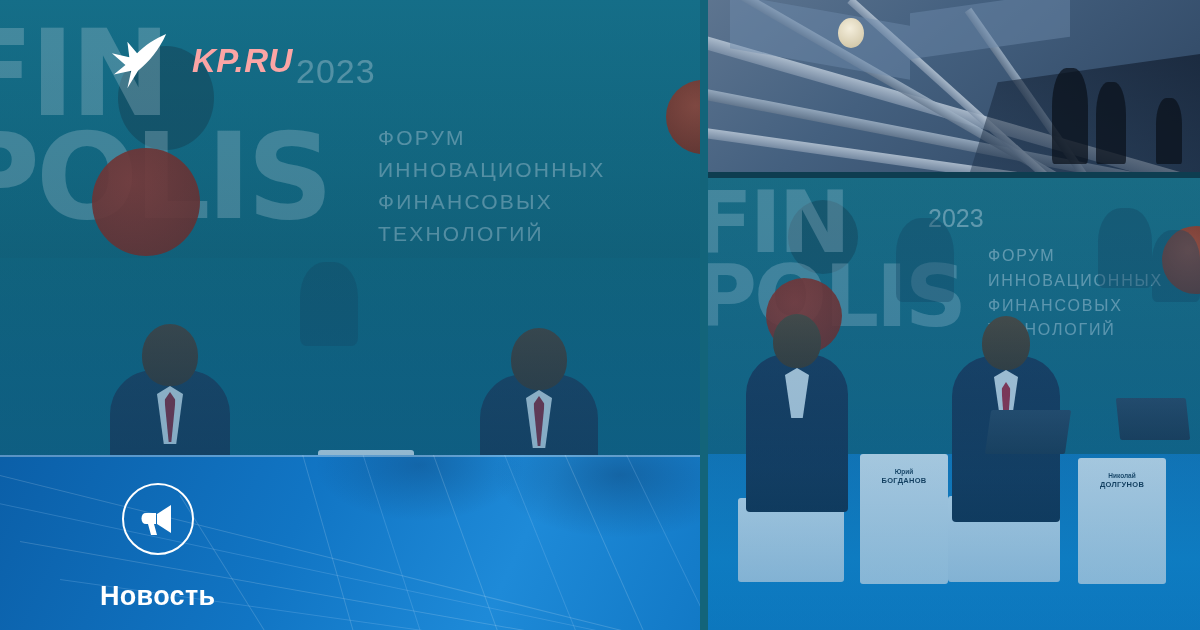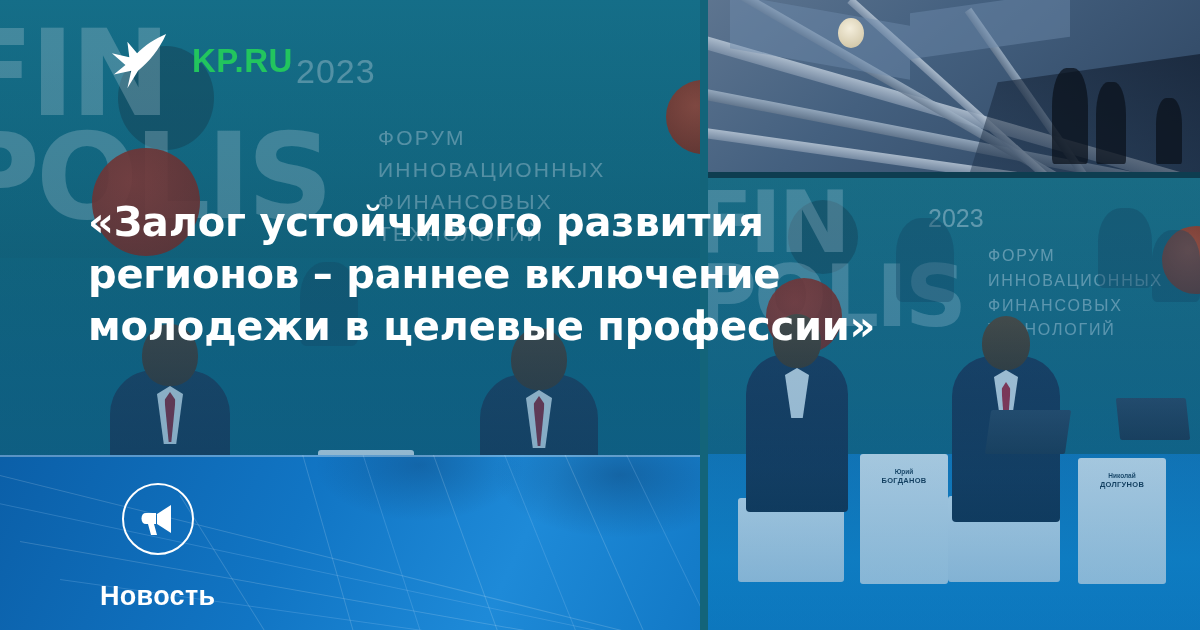--- a/index.html
+++ b/index.html
@@ -274,22 +274,22 @@
       radial-gradient(ellipse 150px 80px at 420px 10px, rgba(10,46,86,.30), transparent 70%);
   }
 
   
   .logo-row {
     position:absolute; left:108px; top:30px; z-index:10;
     display:flex; align-items:center; gap:22px;
   }
   .bird { width:62px; height:62px; display:block; }
   .logo-text {
-    font-size:33px; font-weight:bold; color:#22c55e;
-    letter-spacing:.5px; font-family:"Liberation Sans", sans-serif;
+    font-size:33px; font-weight:bold; color:#fca5a5;
+    letter-spacing:.5px; font-family:"Liberation Sans", sans-serif;font-style:italic;
   }
 
   .headline {
     position:absolute; left:88px; top:196px; width:1000px; z-index:10;
     font-size:40px; font-weight:bold; line-height:1.30;
     color:#ffffff; letter-spacing:-.2px;
     font-family:"DejaVu Sans", sans-serif;
   }
   .headline .hl { display:block; white-space:nowrap; }
 
@@ -468,25 +468,20 @@
     <div class="band-topline"></div>
   </div>
 
   <div class="logo-row">
     <svg class="bird" viewBox="0 0 64 64" aria-hidden="true">
       <path fill="#ffffff" d="M60 4 C48 9 38 16 30 24 L20 12 L22 28 L4 24 L18 36 L6 46 L24 42 L20 60 L31 42 C42 33 53 20 60 4 Z"></path>
     </svg>
     <span class="logo-text">KP.RU</span>
   </div>
 
-  <div class="headline">
-    <span class="hl">«Залог устойчивого развития</span>
-    <span class="hl">регионов – раннее включение</span>
-    <span class="hl">молодежи в целевые профессии»</span>
-  </div>
 
   <div class="badge">
     <span class="badge-circle">
       <svg class="megaphone" viewBox="0 0 36 34" aria-hidden="true">
         <path fill="#ffffff" d="M31 3 L31 31 L17 22 L17 12 Z"></path>
         <path fill="#ffffff" d="M16 11 L6 11 C3 11 1.5 13 1.5 16.5 C1.5 20 3 22 6 22 L16 22 Z"></path>
         <path fill="#ffffff" d="M8 22 L14 22 L17 33 L11 33 Z"></path>
       </svg>
     </span>
     <span class="badge-label">Новость</span>

